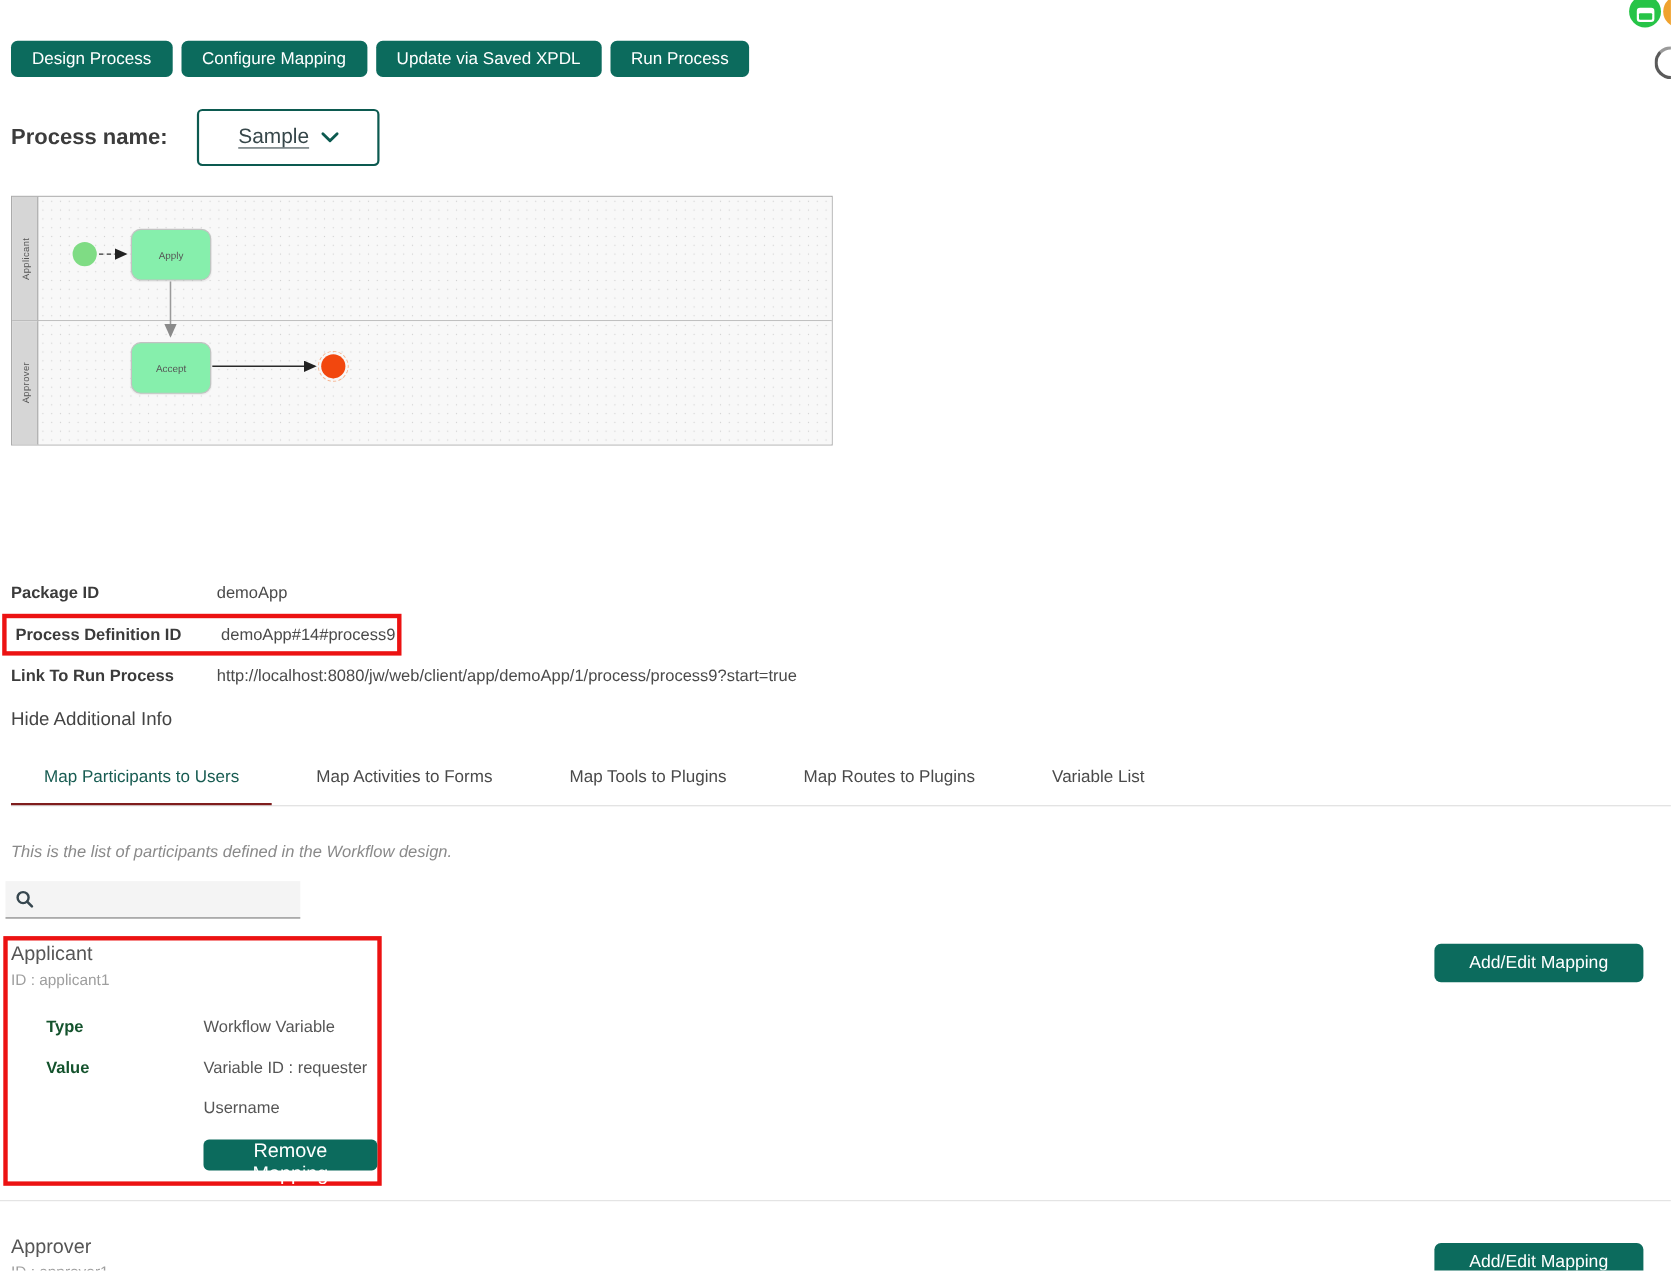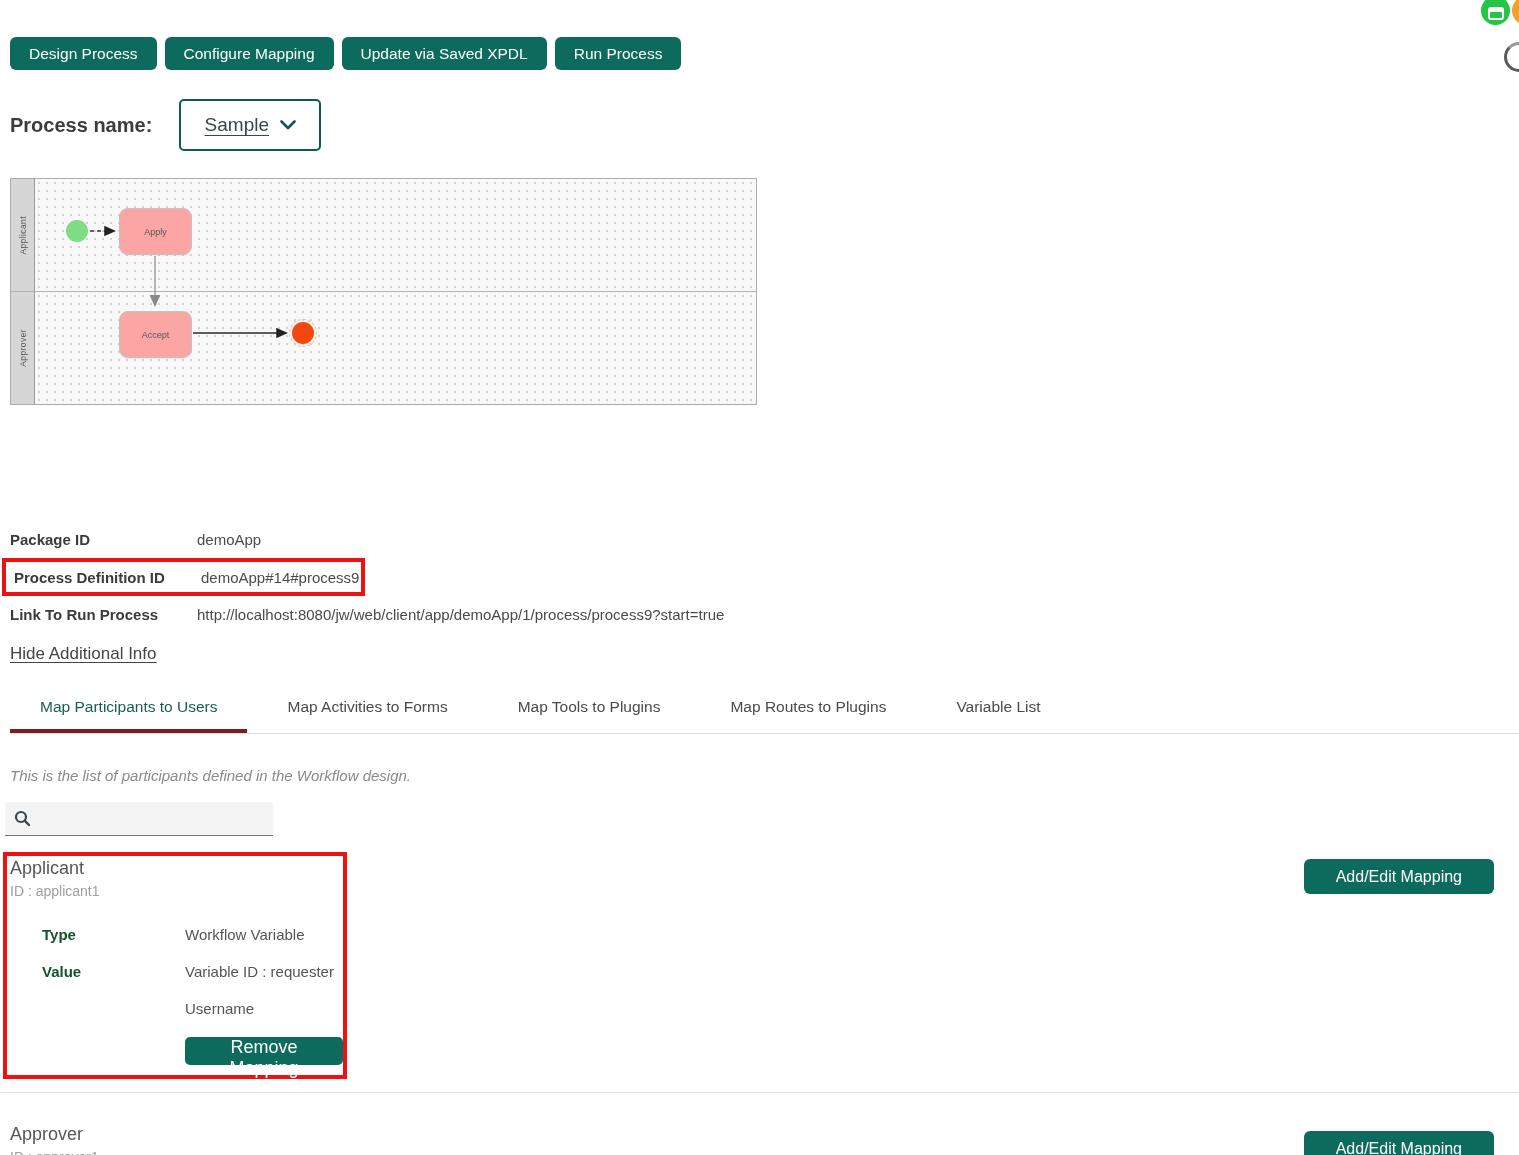--- a/index.html
+++ b/index.html
@@ -22,68 +22,68 @@
 
   
   .toolbar { margin-top: 37px; display: flex; gap: 8px; }
   .btn { background: #0c6b5d; color: #fff; border: none; border-radius: 6px;
     font-family: "Liberation Sans", sans-serif; cursor: pointer; }
   .toolbar .btn { height: 33px; padding: 0 19px; font-size: 15.5px; }
 
   
   .process-row { margin-top: 29px; display: flex; align-items: center; gap: 27px; }
   .process-label { font-size: 20px; font-weight: bold; color: #3c3c3c; }
-  .process-select { width: 142px; height: 52px; border: 2px solid #0c5a50; border-radius: 5px;
+  .process-select { width: 166px; height: 52px; border: 2px solid #0c5a50; border-radius: 5px;
     display: flex; align-items: center; justify-content: center; gap: 11px;
     background: #fff; cursor: pointer; }
   .process-select .sel-text { font-size: 19px; color: #37474a; text-decoration: underline;
     text-underline-offset: 4px; }
 
   
   .diagram { position: relative; margin-top: 27px; width: 747px; height: 227px;
     border: 1px solid #ababab; background: #fff; }
   .lane { display: flex; width: 100%; }
   .lane-1 { height: 113px; border-bottom: 1px solid #b2b2b2; }
   .lane-2 { height: 112px; }
   .lane-label { width: 24px; background: #d6d6d6; border-right: 1px solid #9c9c9c;
     display: flex; align-items: center; justify-content: center; }
   .lane-label span { writing-mode: vertical-rl; transform: rotate(180deg);
     font-size: 8.5px; color: #555; letter-spacing: 0.4px; }
   .lane-canvas { flex: 1; background-color: #f8f8f8;
     background-image: radial-gradient(circle, #d2d2d2 0.8px, transparent 0.9px);
     background-size: 8px 8px; }
-  .task-box { position: absolute; width: 73px; height: 47px; background: #fca5a5;
+  .task-box { position: absolute; width: 73px; height: 47px; background: #86efac;
     border: 1px solid #c2c2c2; border-radius: 9px; display: flex; align-items: center;
     justify-content: center; font-size: 9px; color: #555;
     box-shadow: 0 1px 1px rgba(0,0,0,0.05); }
   .task-apply { left: 108px; top: 29px; }
   .task-accept { left: 108px; top: 132px; }
   .node-start { position: absolute; left: 55px; top: 41px; width: 22px; height: 22px;
     border-radius: 50%; background: #7fdc84; }
   .node-end { position: absolute; left: 281px; top: 143px; width: 22px; height: 22px;
     border-radius: 50%; background: #f2470e; outline: 1px dashed #f7b692; outline-offset: 2px; }
   .flow-svg { position: absolute; left: 0; top: 0; pointer-events: none; }
 
   
   .info-section { margin-top: 119px; }
   .info-row { display: flex; align-items: center; height: 31px; font-size: 15px; }
   .info-row .lbl { width: 187px; font-weight: bold; color: #3b3b3b; }
   .info-row .val { color: #4a4a4a; }
   .hl-red { border: 4px solid #ec1212; width: 363px; margin-left: -8px; padding-left: 4px;
     margin-top: 3px; margin-bottom: 3px; }
   .hl-red .info-row { padding-left: 4px; height: 30px; }
   .toggle-link { display: inline-block; margin-top: 14px; font-size: 17px; color: #444;
-    text-decoration: underline; text-underline-offset: 3px; cursor: pointer; }
+    text-underline-offset: 3px; cursor: pointer; }
 
   
   .tabs { margin-top: 21px; display: flex; gap: 10px; border-bottom: 1px solid #dcdcdc;
     margin-right: 0; }
   .tab { padding: 13px 30px 16px 30px; font-size: 15.5px; color: #4a4a4a; cursor: pointer;
     white-space: nowrap; }
-  .tab.active { color: #185c52; border-bottom: 4px solid #7f1d1d; padding-bottom: 13px; }
+  .tab.active { color: #185c52; border-bottom: 2px solid #7f1d1d; padding-bottom: 13px; }
 
   .note { margin-top: 33px; font-size: 15px; font-style: italic; color: #8a8a8a; }
 
   
   .search-box { margin-top: 18px; margin-left: -5px; width: 268px; height: 34px;
     background: #f4f4f4; border-bottom: 1px solid #7a7a7a; display: flex; align-items: center;
     padding-left: 9px; gap: 6px; }
   .search-box input { flex: 1; border: none; background: transparent; outline: none;
     font-size: 15px; height: 100%; font-family: "Liberation Sans", sans-serif; }
 

